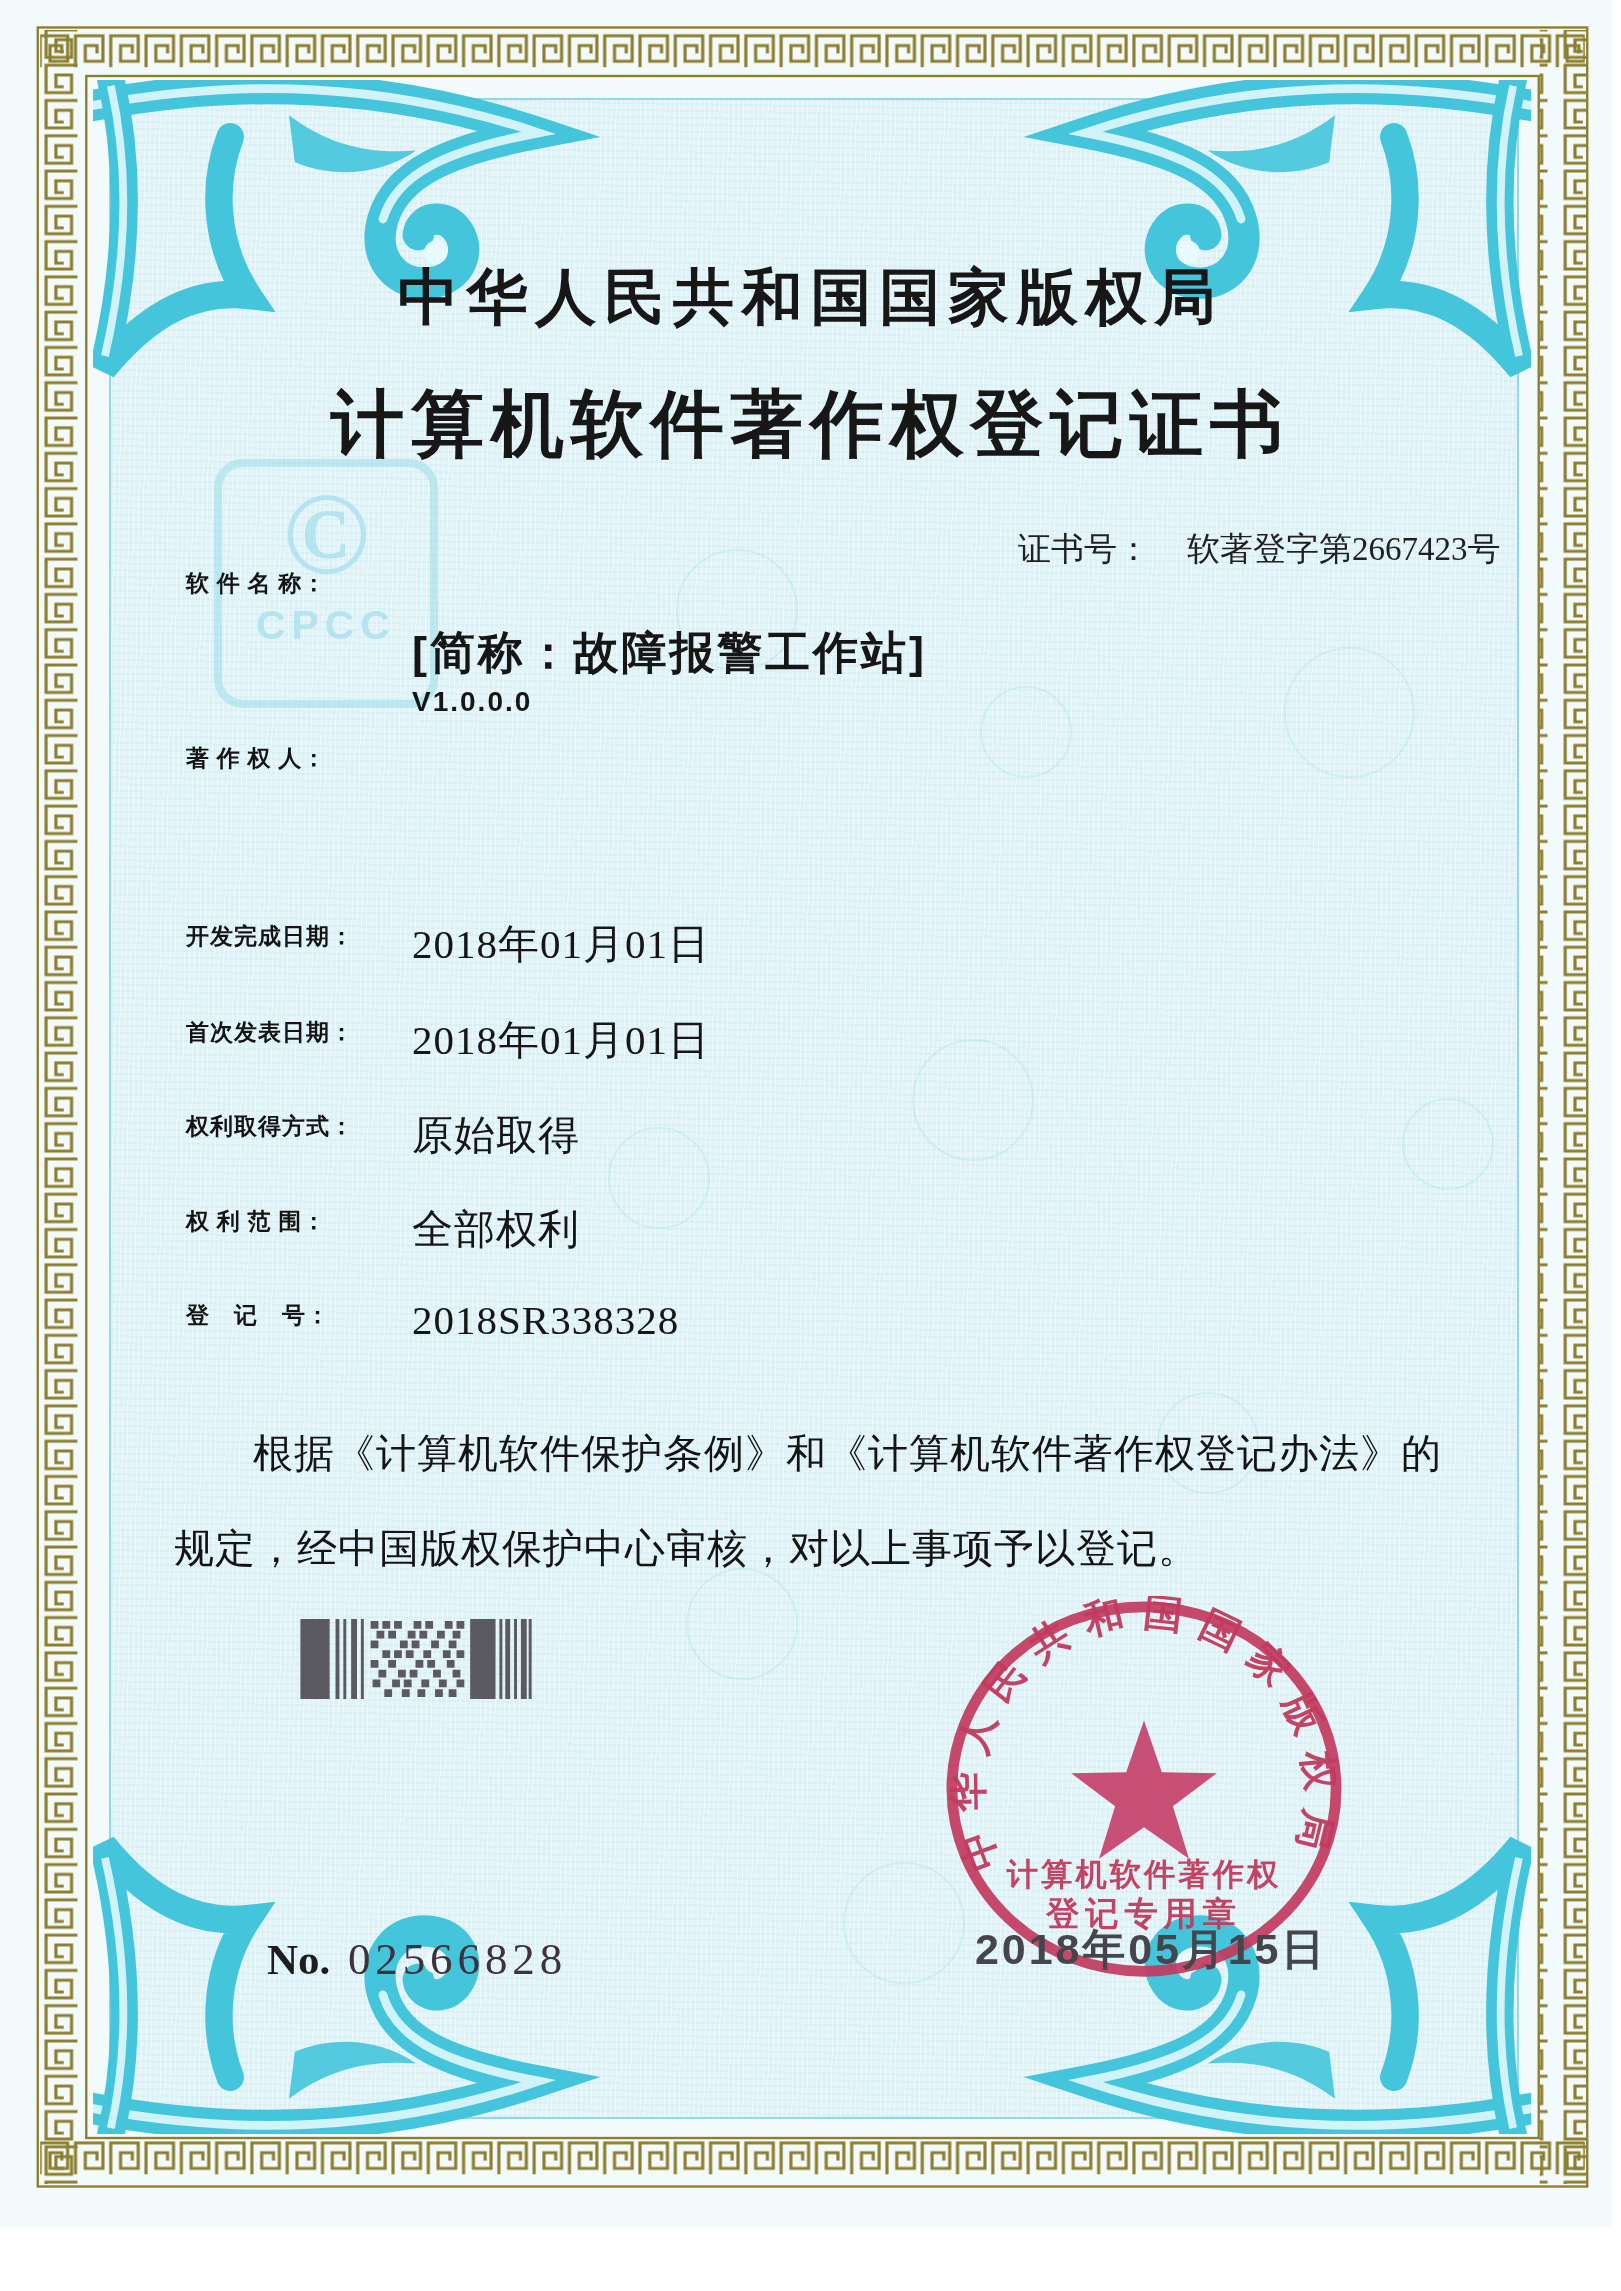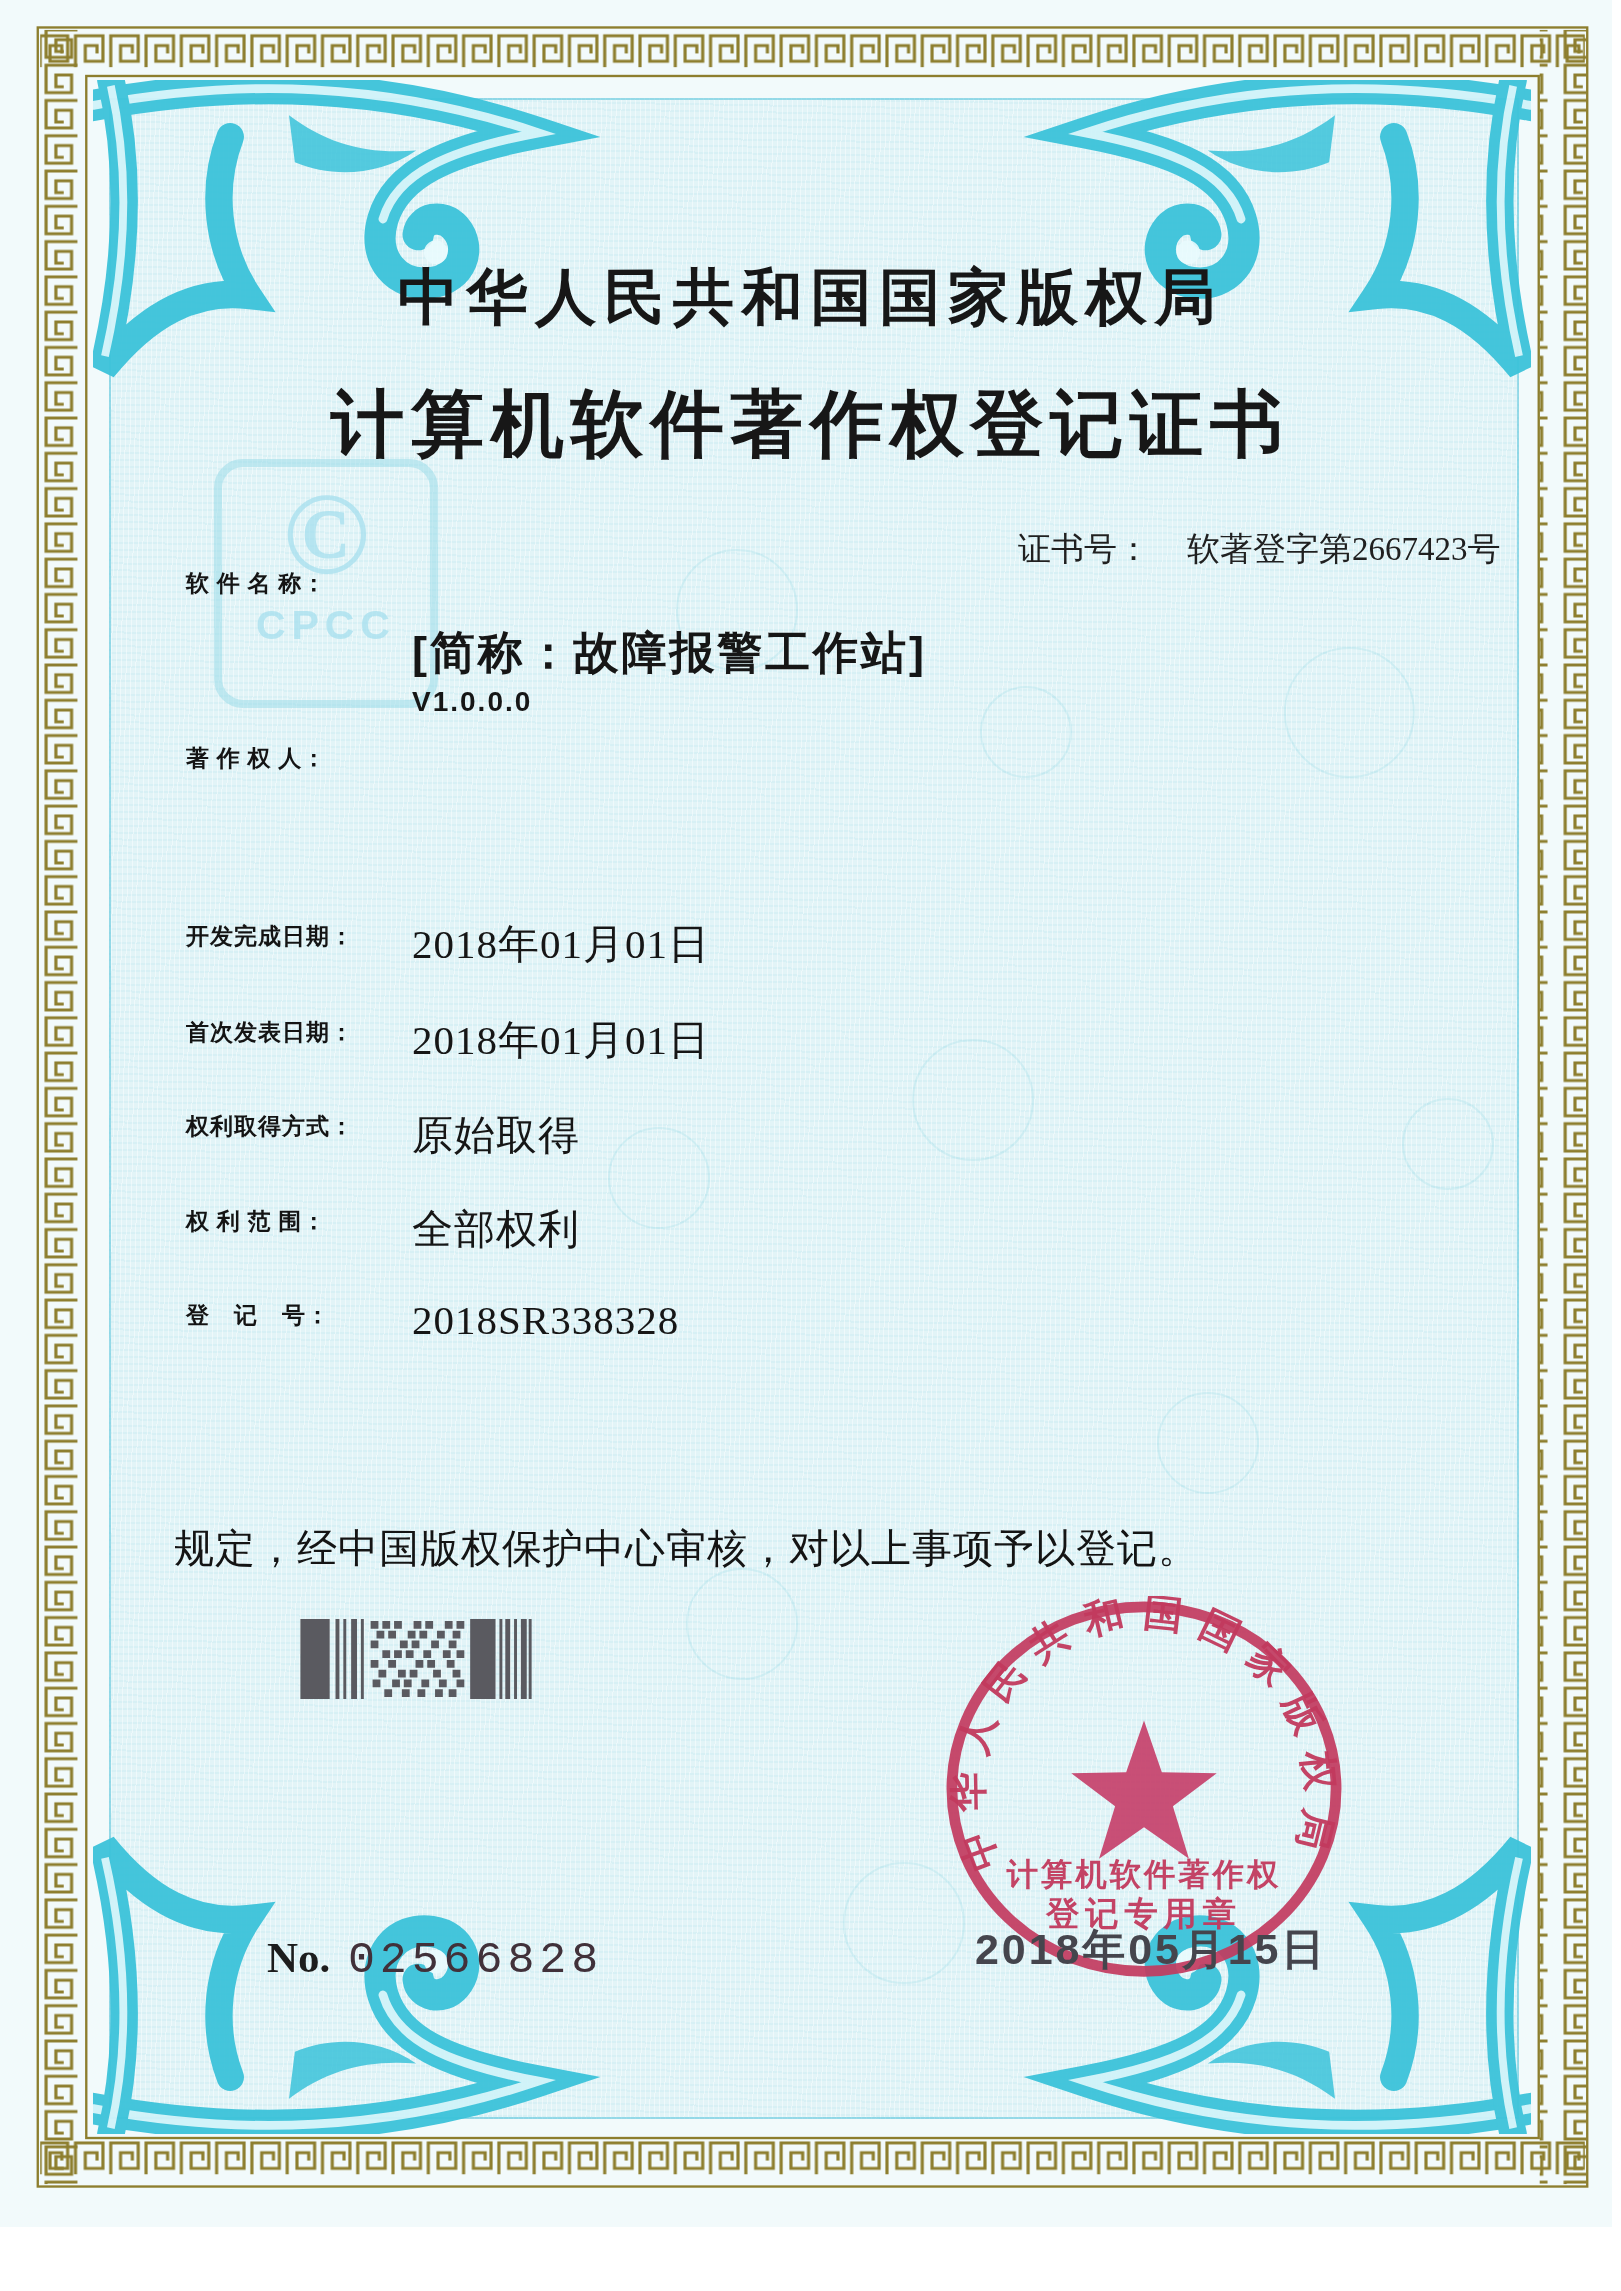--- a/index.html
+++ b/index.html
@@ -50,21 +50,21 @@
 
   .barcode{position:absolute;left:300px;top:1619px;}
 
   .seal-svg{position:absolute;left:936px;top:1596px;z-index:3;}
   .seal-date{position:absolute;left:975px;top:1921px;z-index:4;
     font-family:"Liberation Sans","DejaVu Sans",sans-serif;font-weight:700;
     font-size:43px;letter-spacing:2.9px;color:#45454d;}
 
   .serial{position:absolute;left:267px;top:1933px;z-index:4;color:#1d1d1d;}
   .serial .pfx{font-size:43px;font-weight:600;}
-  .serial .num{font-family:Liberation Mono, monospace;font-size:45px;
+  .serial .num{font-family:Liberation Serif, serif;font-size:45px;
     letter-spacing:4.9px;color:#41313a;margin-left:17.6px;text-align:right;}
 
   .edge-bottom{position:absolute;left:0;top:2227px;width:1621px;height:65px;background:#ffffff;}
   .edge-right{position:absolute;left:1612px;top:0;width:8.8px;height:2292px;background:#ffffff;}
 </style>
 </head>
 <body>
 
 <div id="page">
 
@@ -144,20 +144,21 @@
 
   <div class="flabel" style="top:1111px">权利取得方式：</div>
   <div class="fvalue" style="top:1108px">原始取得</div>
 
   <div class="flabel" style="top:1206px">权 利 范 围：</div>
   <div class="fvalue" style="top:1202px">全部权利</div>
 
   <div class="flabel" style="top:1300px">登　记　号：</div>
   <div class="fvalue" style="top:1296px">2018SR338328</div>
 
+  <div class="stline st1">根据《计算机软件保护条例》和《计算机软件著作权登记办法》的</div>
   <div class="stline st2">规定，经中国版权保护中心审核，对以上事项予以登记。</div>
 
   <svg class="barcode" width="233" height="80" viewBox="0 0 238 82">
     <g fill="#5a5a60">
       <rect x="0" y="0" width="30" height="82"></rect>
       <rect x="36" y="0" width="4" height="82"></rect>
       <rect x="44" y="0" width="3" height="82"></rect>
       <rect x="52" y="0" width="6" height="82"></rect>
       <rect x="62" y="0" width="3" height="82"></rect>
       <path d="M72 2h8v8h-8z M84 2h8v8h-8z M96 2h8v8h-8z M116 2h8v8h-8z M128 2h8v8h-8z M148 2h8v8h-8z M160 2h8v8h-8z

